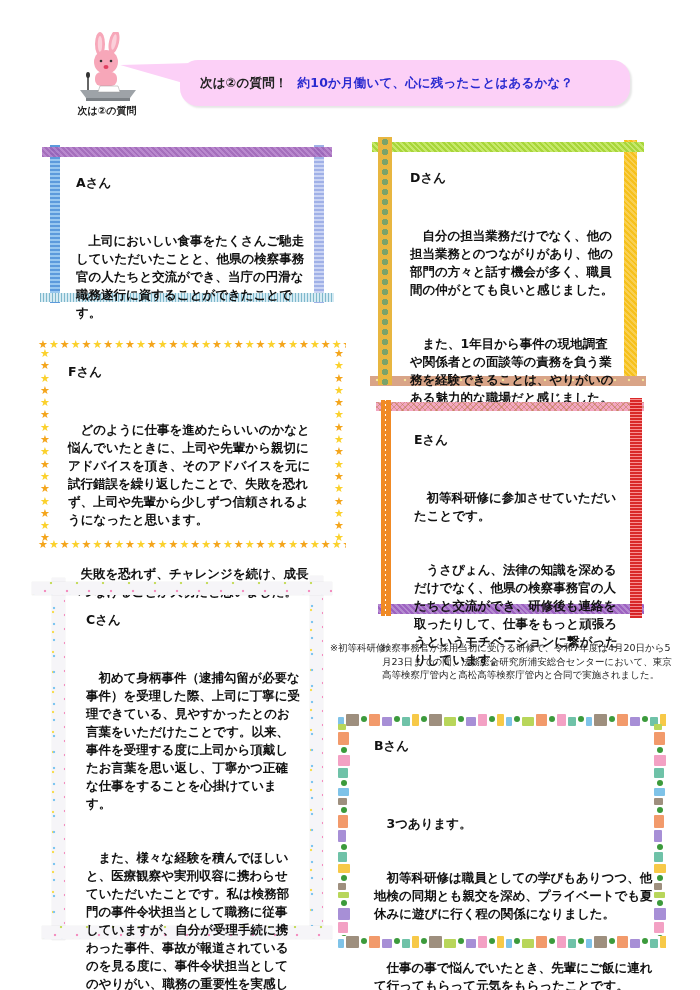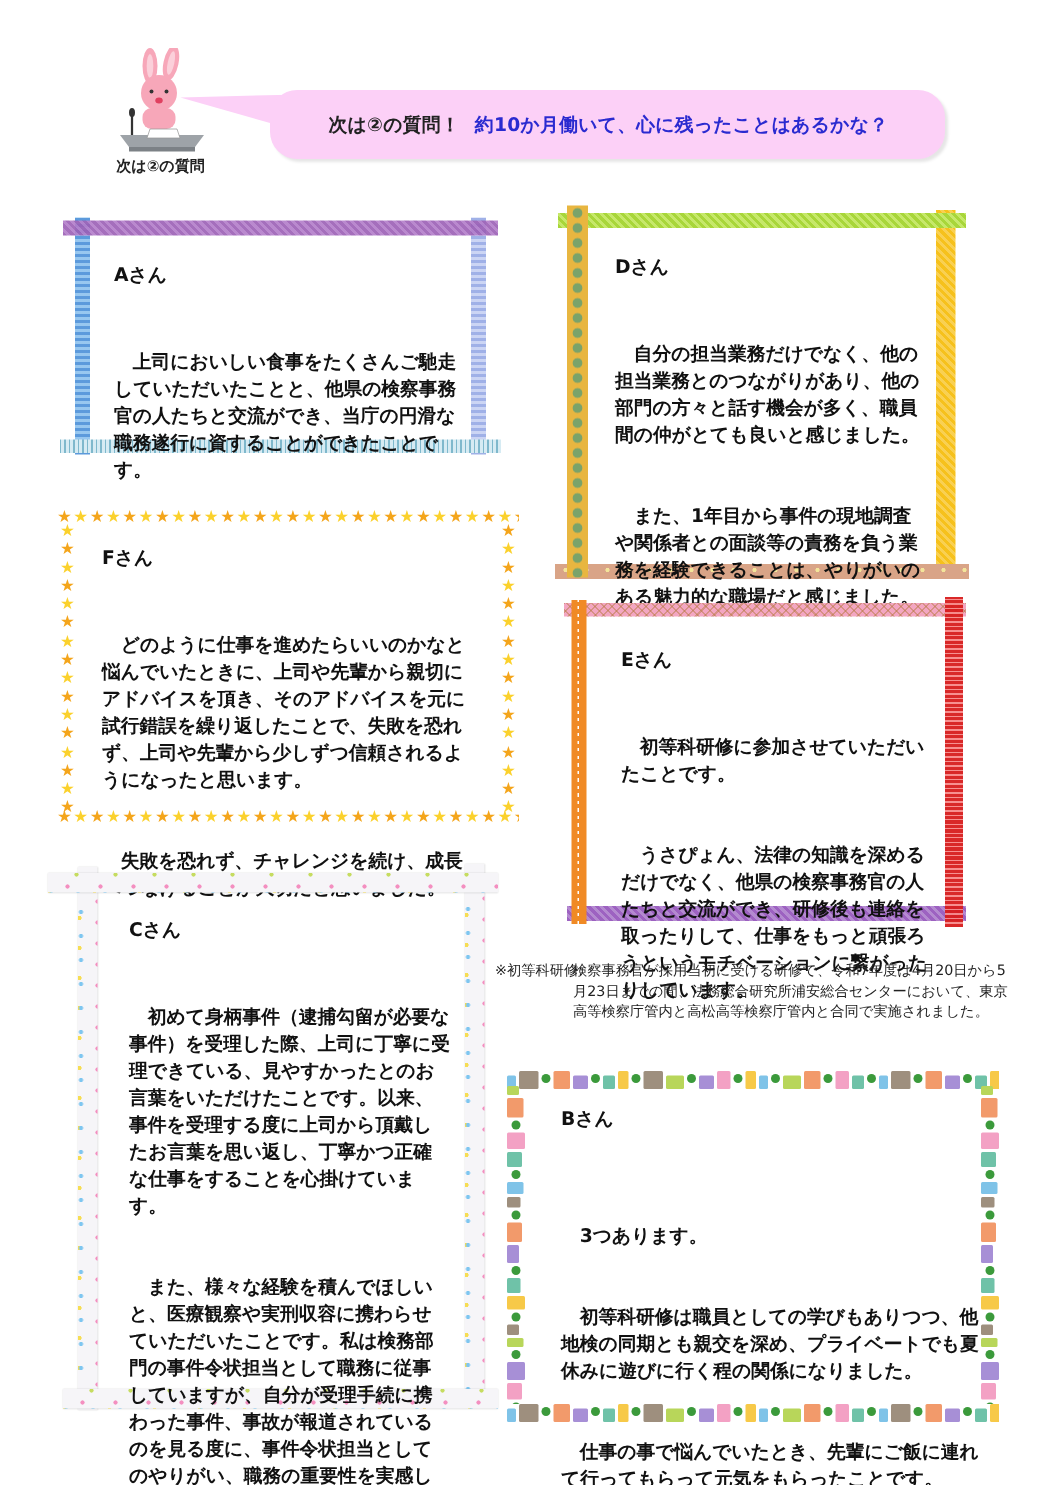--- a/index.html
+++ b/index.html
@@ -19,21 +19,21 @@
       display:flex; align-items:center; padding-left:20px; box-sizing:border-box;
       font-size:12.5px; font-weight:bold; letter-spacing:0.2px;
     }
     .bubble-tail {
       left:120px; top:58px; width:0; height:0;
       border-top:12px solid transparent;
       border-bottom:10px solid transparent;
       border-right:72px solid #fcd0f7;
       transform: rotate(8deg);
     }
-    .q-lead { color:#222; margin-right:10px;margin-left:19px; }
+    .q-lead { color:#222; margin-right:10px; }
     .q-text { color:#2a2ad0; }
 
     
     .card { box-sizing:border-box; }
     .card .name { font-size:12.5px; font-weight:bold; margin-bottom:4px; }
     .card .body { font-size:12.5px; font-weight:bold; line-height:18px; white-space:pre-wrap; }
     .card .body p { margin:0; text-indent:1em; }
 
     .tape { position:absolute; }
 

